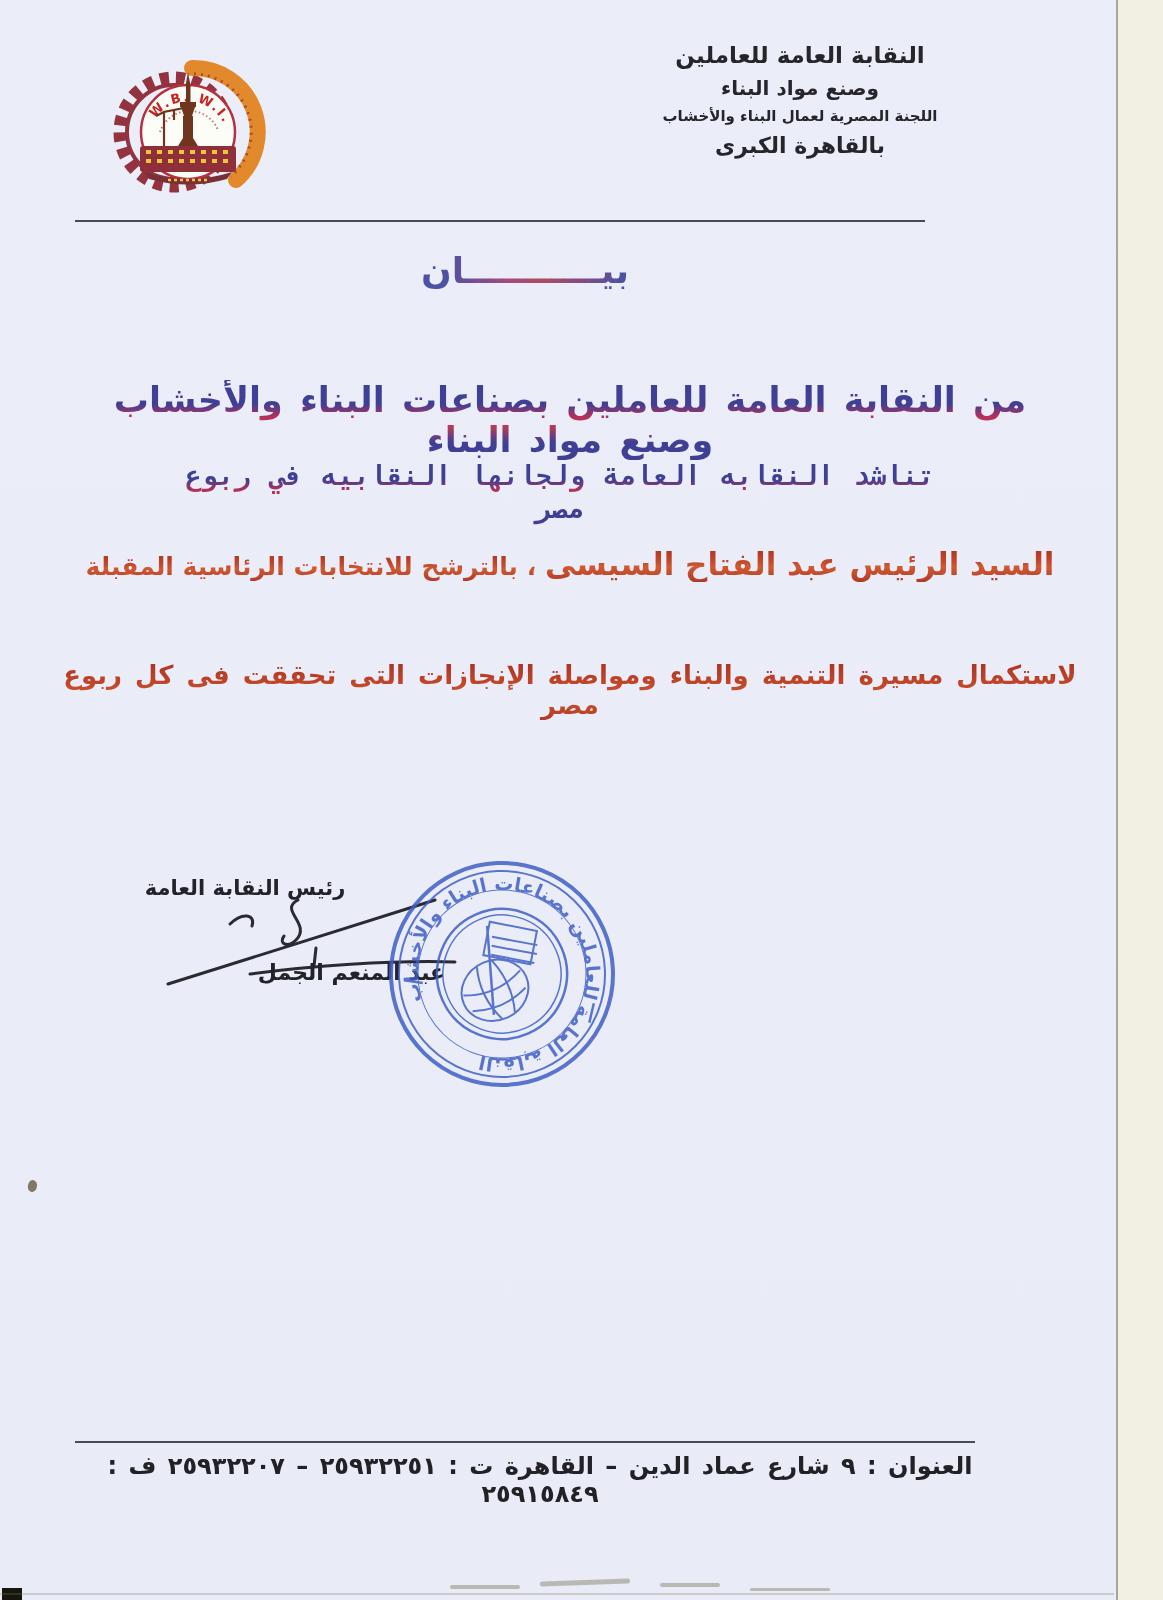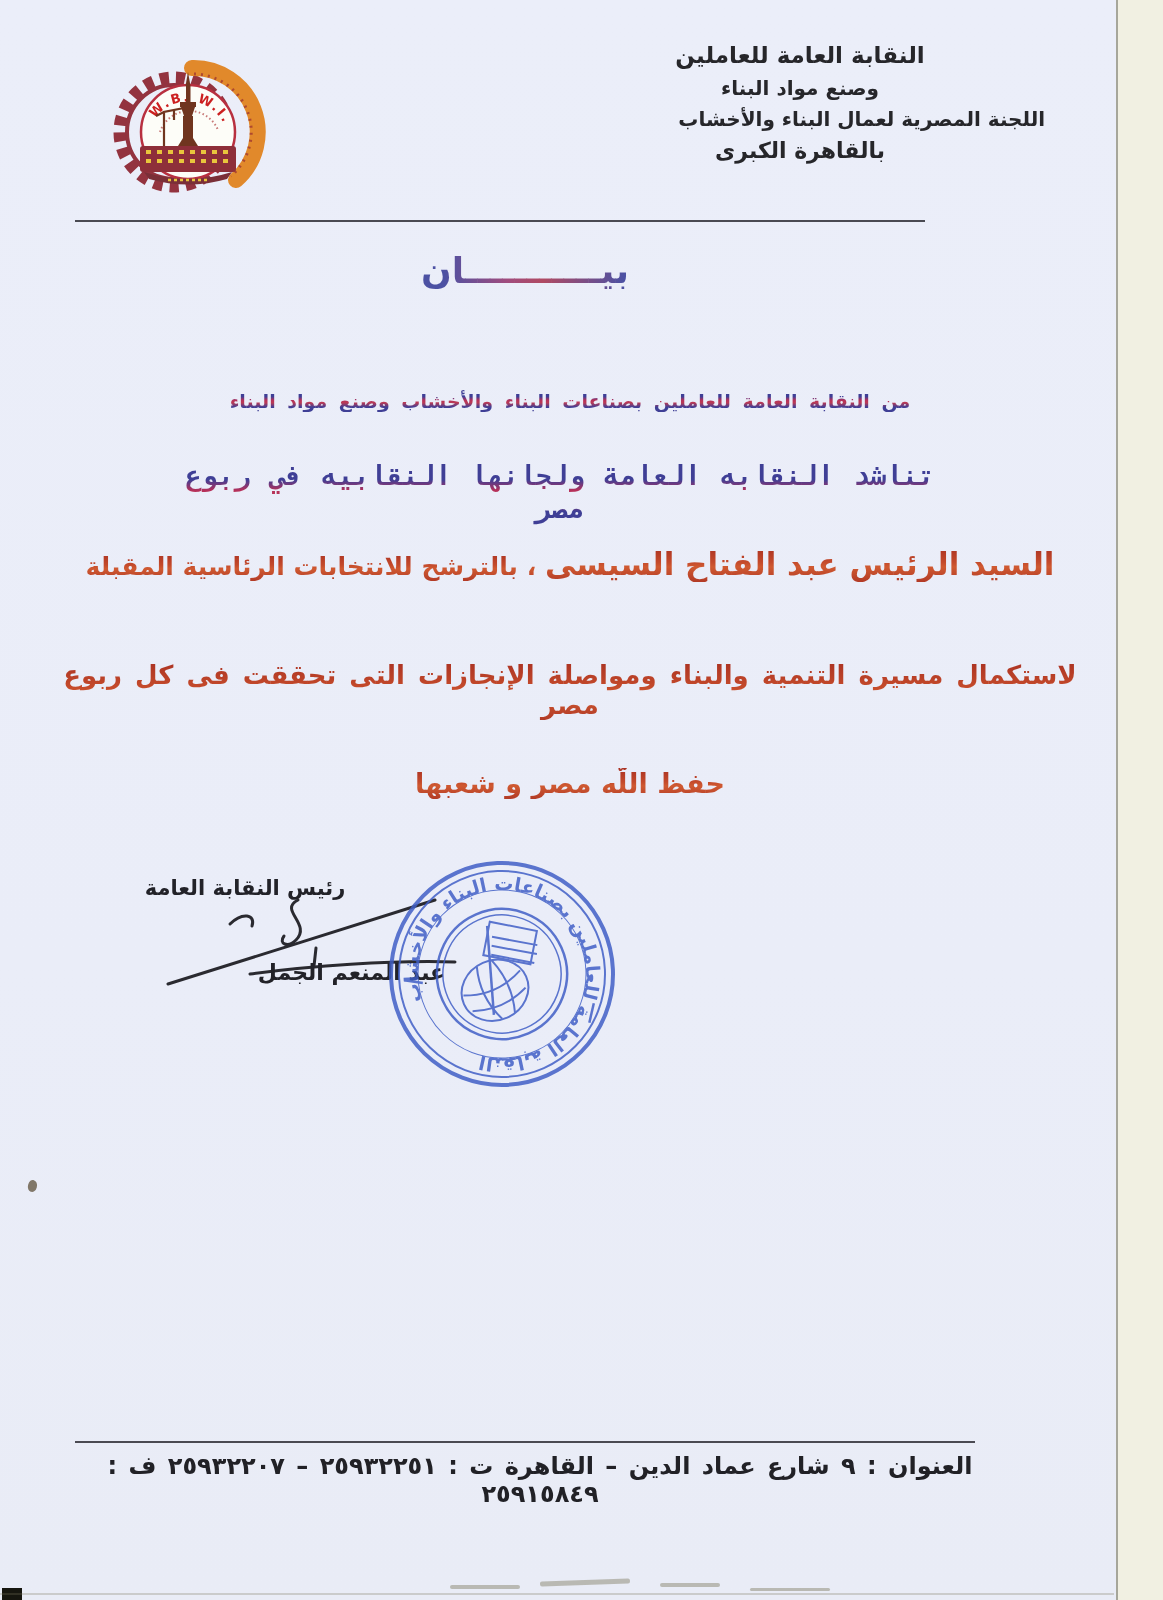--- a/index.html
+++ b/index.html
@@ -8,38 +8,38 @@
   .paper{position:absolute;left:0;top:0;width:1116px;height:1600px;
          background:linear-gradient(180deg,#ebeef9 0%,#eaedf8 60%,#e9ecf6 100%);
          border-right:2px solid #a6a69a;}
   .abs{position:absolute;}
   
   .letterhead{position:absolute;left:555px;top:44px;width:490px;text-align:center;
               color:#26262a;font-weight:bold;}
   .lh-l{line-height:1.0;margin-bottom:11px;}
   .lh-1,.lh-2{font-size:23px;}
   .lh-3{font-size:20px;}
-  .lh-4{font-size:20px;text-align:right;}
+  .lh-4{font-size:15px;}
   .lh-5{font-size:22px;margin-bottom:0;}
   .rule{position:absolute;height:2px;background:#4a4a52;}
   
   .stmt-title{position:absolute;left:300px;top:250px;width:450px;text-align:center;
       font-size:36px;font-weight:bold;
       background:linear-gradient(90deg,#4c51a3 0%,#4c51a3 32%,#a04c7e 46%,#b04a63 54%,#4c51a3 72%,#4c51a3 100%);
       -webkit-background-clip:text;background-clip:text;
       color:#4c51a3;text-decoration:underline;-webkit-text-fill-color:transparent;}
   
   .bline{position:absolute;text-align:center;font-weight:bold;}
   .mix{background:linear-gradient(180deg,#3f3f96 0%,#3f3f96 30%,#b5305a 46%,#bb3a55 58%,#3f3f96 78%,#3f3f96 100%);
        -webkit-background-clip:text;background-clip:text;
        color:#5c3f8e;-webkit-text-fill-color:transparent;}
   .redgrad{background:linear-gradient(180deg,#a93122 0%,#c44a2b 45%,#d05a31 58%,#b23a26 100%);
        -webkit-background-clip:text;background-clip:text;
        color:#bb3c28;-webkit-text-fill-color:transparent;}
-  .l-from{left:70px;top:390px;width:1000px;font-size:19px;word-spacing:5px;}
+  .l-from{left:70px;top:380px;width:1000px;font-size:35px;word-spacing:5px;}
   .l-appeal{left:180px;top:460px;width:760px;font-size:27px;word-spacing:3px;font-family:Liberation Mono, monospace;}
   .l-pres{left:75px;top:546px;width:990px;}
   .l-pres .main{font-size:31px;}
   .l-pres .rest{font-size:25px;}
   .l-cont{left:55px;top:660px;width:1030px;font-size:26px;word-spacing:4px;}
   .l-close{left:370px;top:768px;width:400px;font-size:27px;}
   
   .sig-title{position:absolute;left:140px;top:876px;width:210px;text-align:center;
              font-size:21px;font-weight:bold;color:#222228;}
   .sig-name{position:absolute;left:249px;top:960px;width:205px;text-align:center;
@@ -125,21 +125,20 @@
     <div class="rule" style="left:75px;top:220px;width:850px;"></div>
 
     <div class="stmt-title" dir="rtl">بيـــــــــــان</div>
 
     <div class="bline mix l-from" dir="rtl">من النقابة العامة للعاملين بصناعات البناء والأخشاب وصنع مواد البناء</div>
     <div class="bline mix l-appeal" dir="rtl">تناشد النقابه العامة ولجانها النقابيه في ربوع مصر</div>
     <div class="bline l-pres" dir="rtl">
       <span class="main redgrad">السيد الرئيس عبد الفتاح السيسى</span><span class="rest redgrad"> ، بالترشح للانتخابات الرئاسية المقبلة</span>
     </div>
     <div class="bline redgrad l-cont" dir="rtl">لاستكمال مسيرة التنمية والبناء ومواصلة الإنجازات التى تحققت فى كل ربوع مصر</div>
-    <div class="bline redgrad l-close" dir="rtl">حفظ اللّه مصر و شعبها</div>
 
     <div class="sig-title" dir="rtl">رئيس النقابة العامة</div>
     <svg class="abs" style="left:130px;top:862px;" width="340" height="145" viewBox="0 0 340 145">
       <g fill="none" stroke="#2a2a30" stroke-width="3" stroke-linecap="round">
         <path d="M 38 122 C 110 100 240 58 305 38"></path>
         <path d="M 168 38 C 148 48 182 62 166 78 C 158 86 148 82 154 74"></path>
         <path d="M 100 62 C 112 50 126 52 122 64"></path>
         <path d="M 186 86 L 184 104"></path>
         <path d="M 120 112 C 180 104 260 98 325 100"></path>
       </g>

